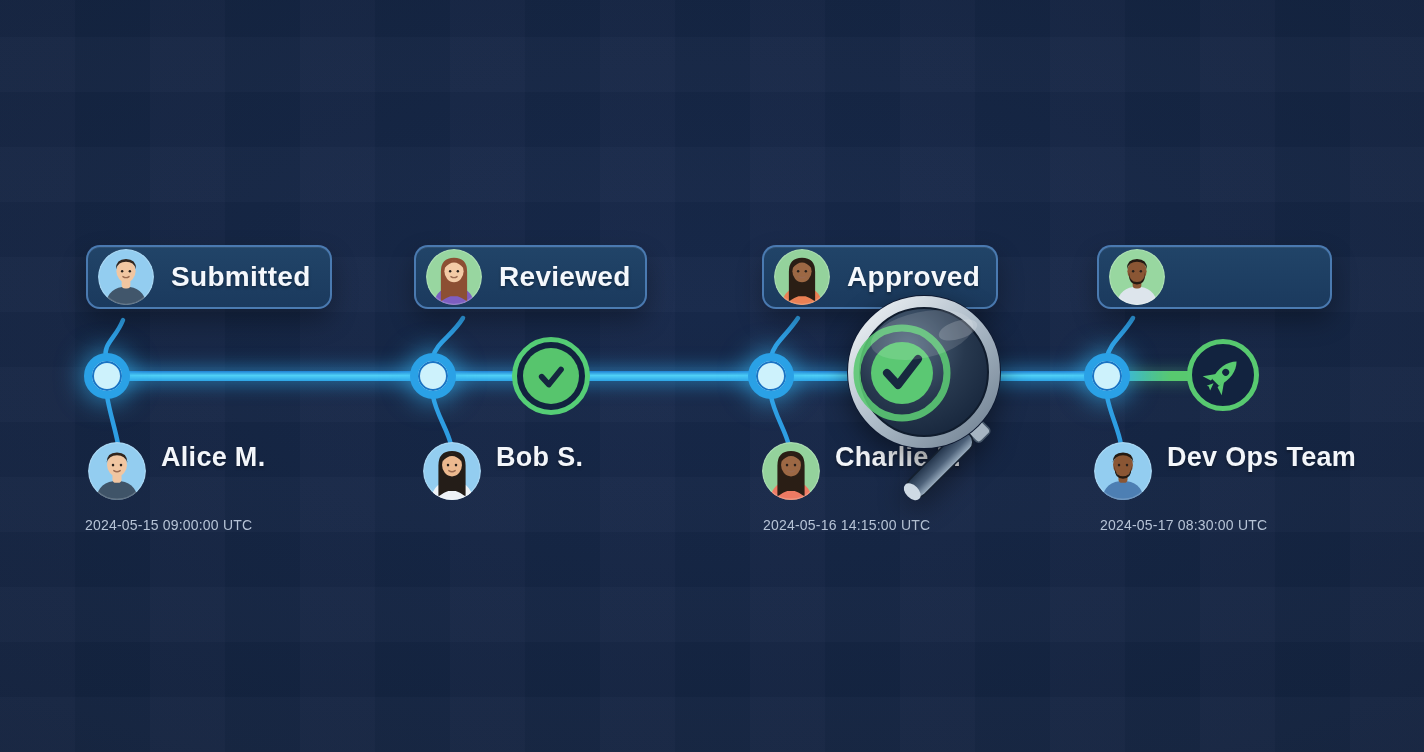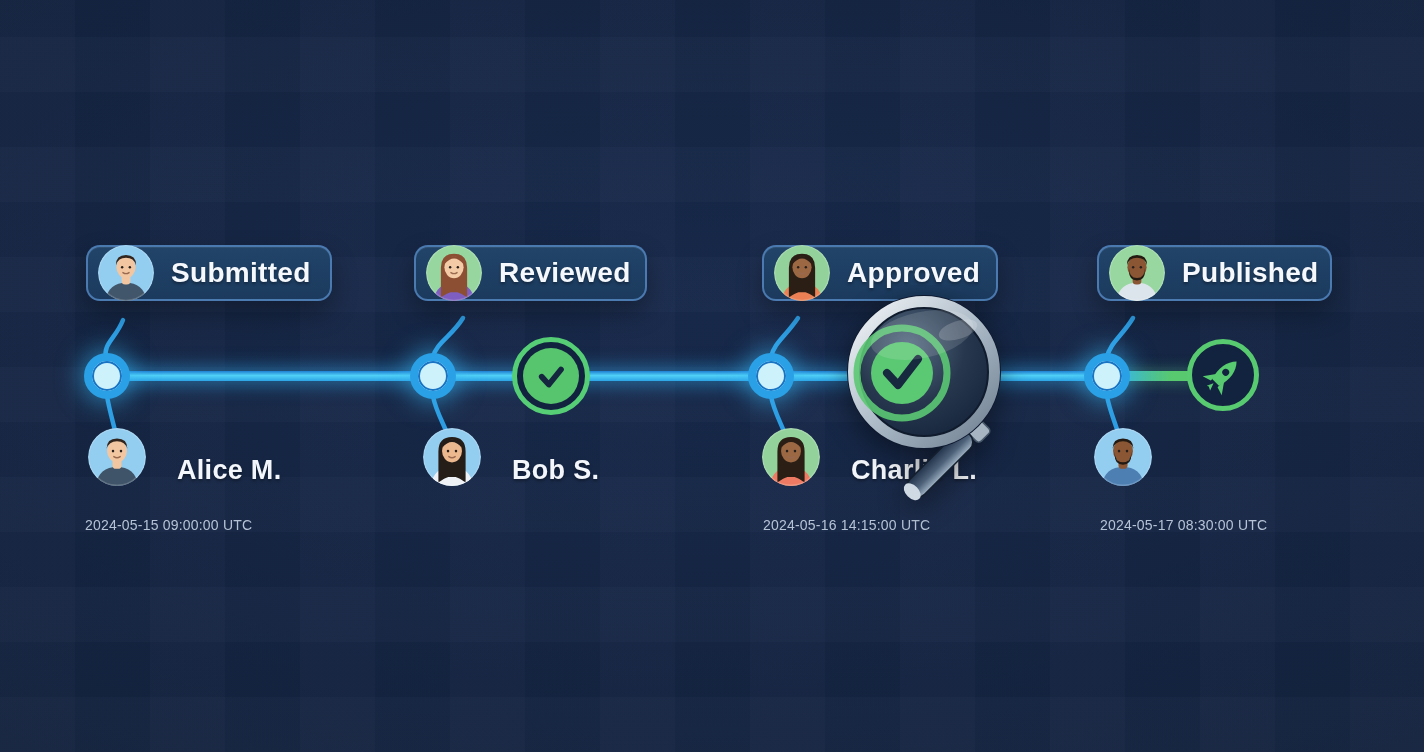--- a/index.html
+++ b/index.html
@@ -28,21 +28,21 @@
   .connectors{position:absolute;left:0;top:0;z-index:0;}
   
   .node{
     position:absolute;top:353px;width:46px;height:46px;border-radius:50%;
     background:#cdf2fc;border:8px solid #2aa1e6;box-sizing:border-box;
     box-shadow:0 0 24px 4px rgba(56,186,248,.55), inset 0 0 0 2px #1a74c4;
     z-index:3;
   }
   
   .badge{
-    position:absolute;top:245px;height:56px;box-sizing:border-box;
+    position:absolute;top:245px;height:64px;box-sizing:border-box;
     display:flex;align-items:center;gap:17px;padding-left:10px;
     background:linear-gradient(180deg,#214468 0%,#1b3a5e 100%);
     border:2px solid rgba(82,133,190,.85);border-radius:14px;
     box-shadow:0 12px 26px rgba(0,0,0,.30), inset 0 1px 0 rgba(255,255,255,.07);
     z-index:3;
   }
   .badge-avatar{width:56px;height:56px;flex:0 0 56px;}
   .badge-label{
     color:#f5f8fc;font-size:28px;font-weight:700;letter-spacing:.3px;white-space:nowrap;
     text-shadow:0 2px 3px rgba(0,0,0,.35);
@@ -56,21 +56,21 @@
   .check-fill{width:56px;height:56px;border-radius:50%;background:#57c56d;
     display:flex;align-items:center;justify-content:center;}
   .rocket-ring{
     position:absolute;left:1187px;top:339px;width:72px;height:72px;border-radius:50%;
     box-sizing:border-box;border:5px solid #58ca70;background:#12233f;
     display:flex;align-items:center;justify-content:center;z-index:2;
   }
   
   .magnifier{position:absolute;left:818px;top:285px;z-index:4;}
   
-  .person{position:absolute;top:428px;display:flex;align-items:flex-end;gap:31px;z-index:2;}
+  .person{position:absolute;top:442px;display:flex;align-items:flex-start;gap:15px;z-index:2;}
   .person-avatar{width:58px;height:58px;flex:0 0 58px;}
   .person-name{
     color:#f3f6fa;font-size:27px;font-weight:700;letter-spacing:.3px;white-space:nowrap;
     text-shadow:0 2px 3px rgba(0,0,0,.35);
   }
   .timestamp{
     position:absolute;top:517px;color:#b6c3d6;font-size:14px;font-weight:400;
     letter-spacing:.2px;white-space:nowrap;z-index:2;
   }
 </style>
@@ -205,21 +205,20 @@
             <rect x="27" y="32" width="10" height="13" rx="4" fill="#8a5634"></rect>
             <ellipse cx="32" cy="25.5" rx="11" ry="12.5" fill="#8a5634"></ellipse>
             <circle cx="27.6" cy="25.5" r="1.4" fill="#27201c"></circle>
             <circle cx="36.4" cy="25.5" r="1.4" fill="#27201c"></circle>
             <path d="M20.5,23 Q20.5,11.5 32,11.5 Q43.5,11.5 43.5,23 Q41,14.5 32,14.5 Q23,14.5 20.5,23 Z" fill="#241a12"></path>
             <path d="M22.8,26 Q22.8,37.8 32,37.8 Q41.2,37.8 41.2,26 L41.2,29.5 Q41.2,40.5 32,40.5 Q22.8,40.5 22.8,29.5 Z" fill="#241a12"></path>
           </g>
           <circle cx="32" cy="32" r="31.2" fill="none" stroke="rgba(255,255,255,0.18)" stroke-width="1.5"></circle>
         </svg>
       </span>
-    <span class="badge-label">Published</span>
   </div>
 
   <div class="person" style="left:88px">
     <span class="person-avatar">
         <svg viewBox="0 0 64 64" width="100%" height="100%">
           <defs>
             <clipPath id="avclip4">
               <circle cx="32" cy="32" r="32"></circle>
             </clipPath>
           </defs>
@@ -300,20 +299,21 @@
             <rect x="27" y="32" width="10" height="13" rx="4" fill="#8a5634"></rect>
             <ellipse cx="32" cy="25.5" rx="11" ry="12.5" fill="#8a5634"></ellipse>
             <circle cx="27.6" cy="25.5" r="1.4" fill="#27201c"></circle>
             <circle cx="36.4" cy="25.5" r="1.4" fill="#27201c"></circle>
             <path d="M20.5,23 Q20.5,11.5 32,11.5 Q43.5,11.5 43.5,23 Q41,14.5 32,14.5 Q23,14.5 20.5,23 Z" fill="#241a12"></path>
             <path d="M22.8,26 Q22.8,37.8 32,37.8 Q41.2,37.8 41.2,26 L41.2,29.5 Q41.2,40.5 32,40.5 Q22.8,40.5 22.8,29.5 Z" fill="#241a12"></path>
           </g>
           <circle cx="32" cy="32" r="31.2" fill="none" stroke="rgba(255,255,255,0.18)" stroke-width="1.5"></circle>
         </svg>
       </span>
+    <span class="person-name">Dev Ops Team</span>
   </div>
 
   <div class="timestamp" style="left:85px">2024-05-15 09:00:00 UTC</div>
   <div class="timestamp" style="left:763px">2024-05-16 14:15:00 UTC</div>
   <div class="timestamp" style="left:1100px">2024-05-17 08:30:00 UTC</div>
 
   <svg class="magnifier" width="272" height="258" viewBox="0 0 272 258">
     <defs>
       <radialGradient id="lensGrad" cx="38%" cy="30%" r="80%">
         <stop offset="0%" stop-color="#546a81"></stop>

